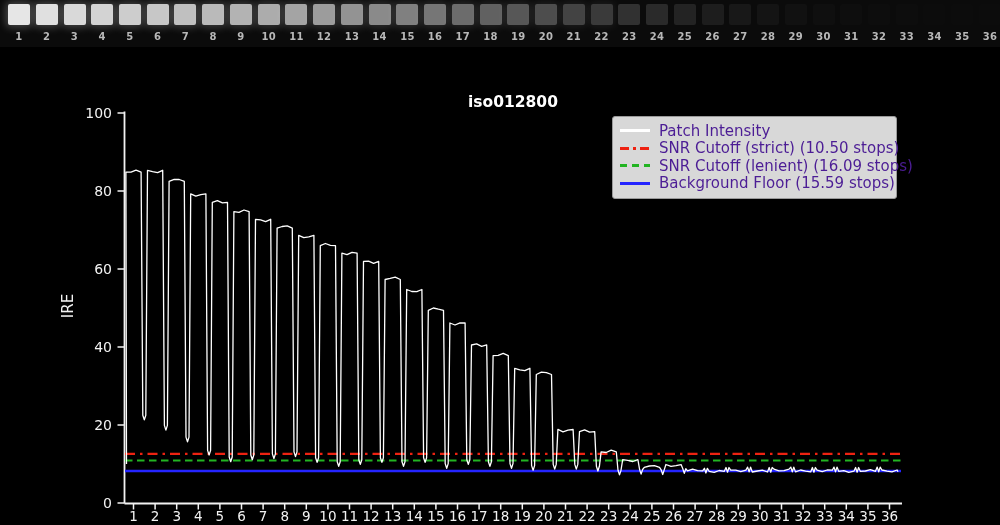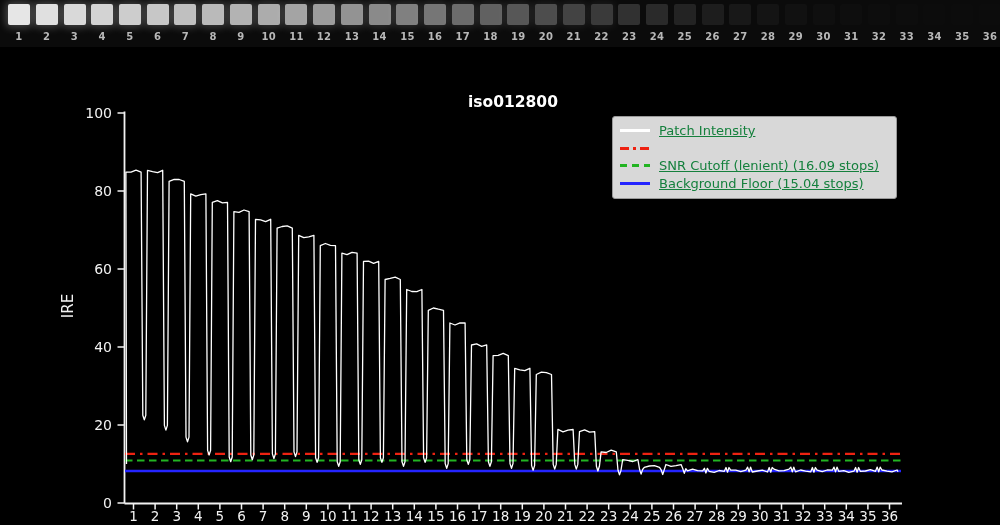--- a/index.html
+++ b/index.html
@@ -11,21 +11,21 @@
              font-size:10px;font-weight:700;letter-spacing:.3px;}
   .plot-title{position:absolute;left:413px;top:93px;width:200px;text-align:center;
               color:#fff;font-size:15.5px;font-weight:700;}
   .y-label{position:absolute;left:39px;top:296px;width:60px;height:20px;text-align:center;
            color:#f2f2f2;font-size:15px;transform:rotate(-90deg);}
   .legend{position:absolute;left:612px;top:116px;width:285px;box-sizing:border-box;
           background:#d8d8d8;border:1px solid #9a9a9a;border-radius:3px;
           padding:5px 8px 6px 7px;}
   .lrow{display:flex;align-items:center;height:17.5px;}
   .lswatch{display:inline-block;width:30px;height:3px;margin-right:9px;flex:0 0 30px;}
-  .llabel{font-size:13px;color:#15803d;white-space:nowrap;text-decoration:underline;}
+  .llabel{font-size:15px;color:#4c1d95;white-space:nowrap;}
   svg{position:absolute;left:0;top:0;}
   svg text{font-family:"DejaVu Sans",sans-serif;}
 </style>
 </head>
 <body>
 
 <div class="strip">
     <div class="patch" style="left: 8px; background: rgb(230, 230, 230); box-shadow: rgba(255, 255, 255, 0.27) 0px 0px 9px 2px;"></div>
     <div class="patch-num" style="left: 5px; color: rgb(184, 184, 184);">1</div>
     <div class="patch" style="left: 35.7px; background: rgb(224, 224, 224); box-shadow: rgba(255, 255, 255, 0.26) 0px 0px 9px 2px;"></div>
@@ -195,22 +195,23 @@
 <div class="plot-title">iso012800</div>
 <div class="y-label">IRE</div>
 
 <div class="legend">
     <div class="lrow">
       <span class="lswatch" style="background: rgb(255, 255, 255);"></span>
       <span class="llabel">Patch Intensity</span>
     </div>
     <div class="lrow">
       <span class="lswatch" style="background: repeating-linear-gradient(90deg, rgb(238, 34, 17) 0px, rgb(238, 34, 17) 9px, transparent 9px, transparent 13px, rgb(238, 34, 17) 13px, rgb(238, 34, 17) 15.5px, transparent 15.5px, transparent 19.5px);"></span>
+      <span class="llabel">SNR Cutoff (strict) (10.50 stops)</span>
     </div>
     <div class="lrow">
       <span class="lswatch" style="background: repeating-linear-gradient(90deg, rgb(34, 180, 34) 0px, rgb(34, 180, 34) 7px, transparent 7px, transparent 12px);"></span>
       <span class="llabel">SNR Cutoff (lenient) (16.09 stops)</span>
     </div>
     <div class="lrow">
       <span class="lswatch" style="background: rgb(36, 36, 255);"></span>
-      <span class="llabel">Background Floor (15.04 stops)</span>
+      <span class="llabel">Background Floor (15.59 stops)</span>
     </div>
   </div>
 
 </body></html>

